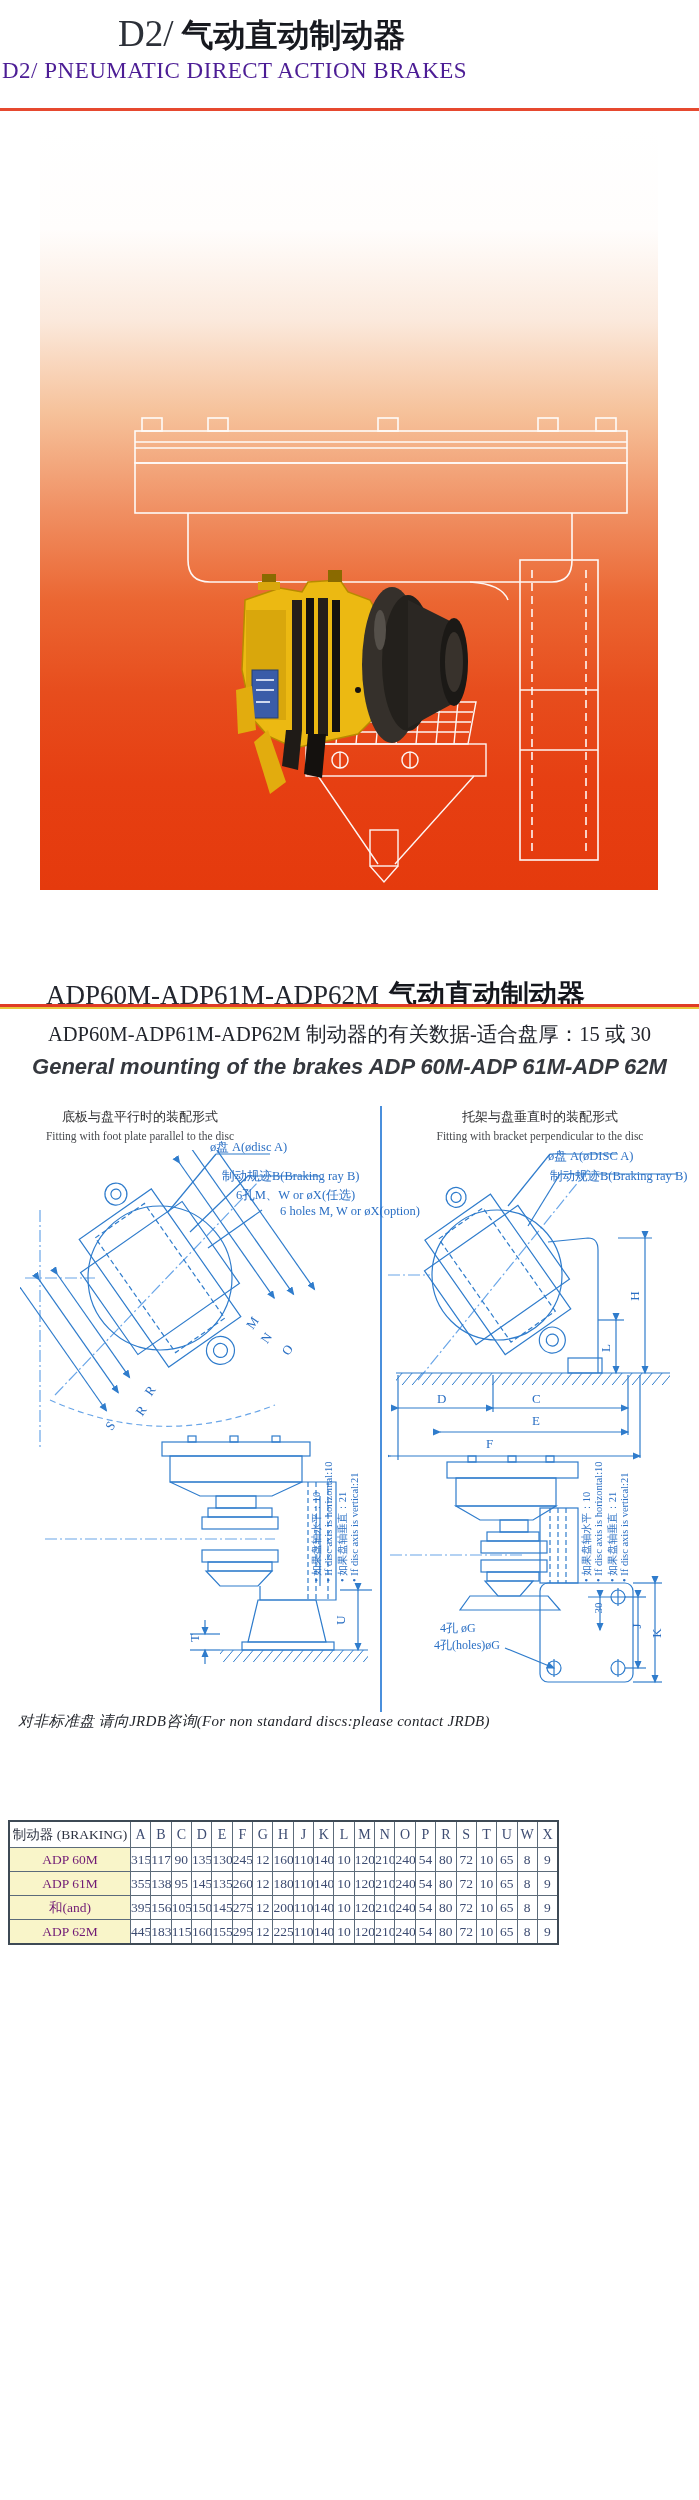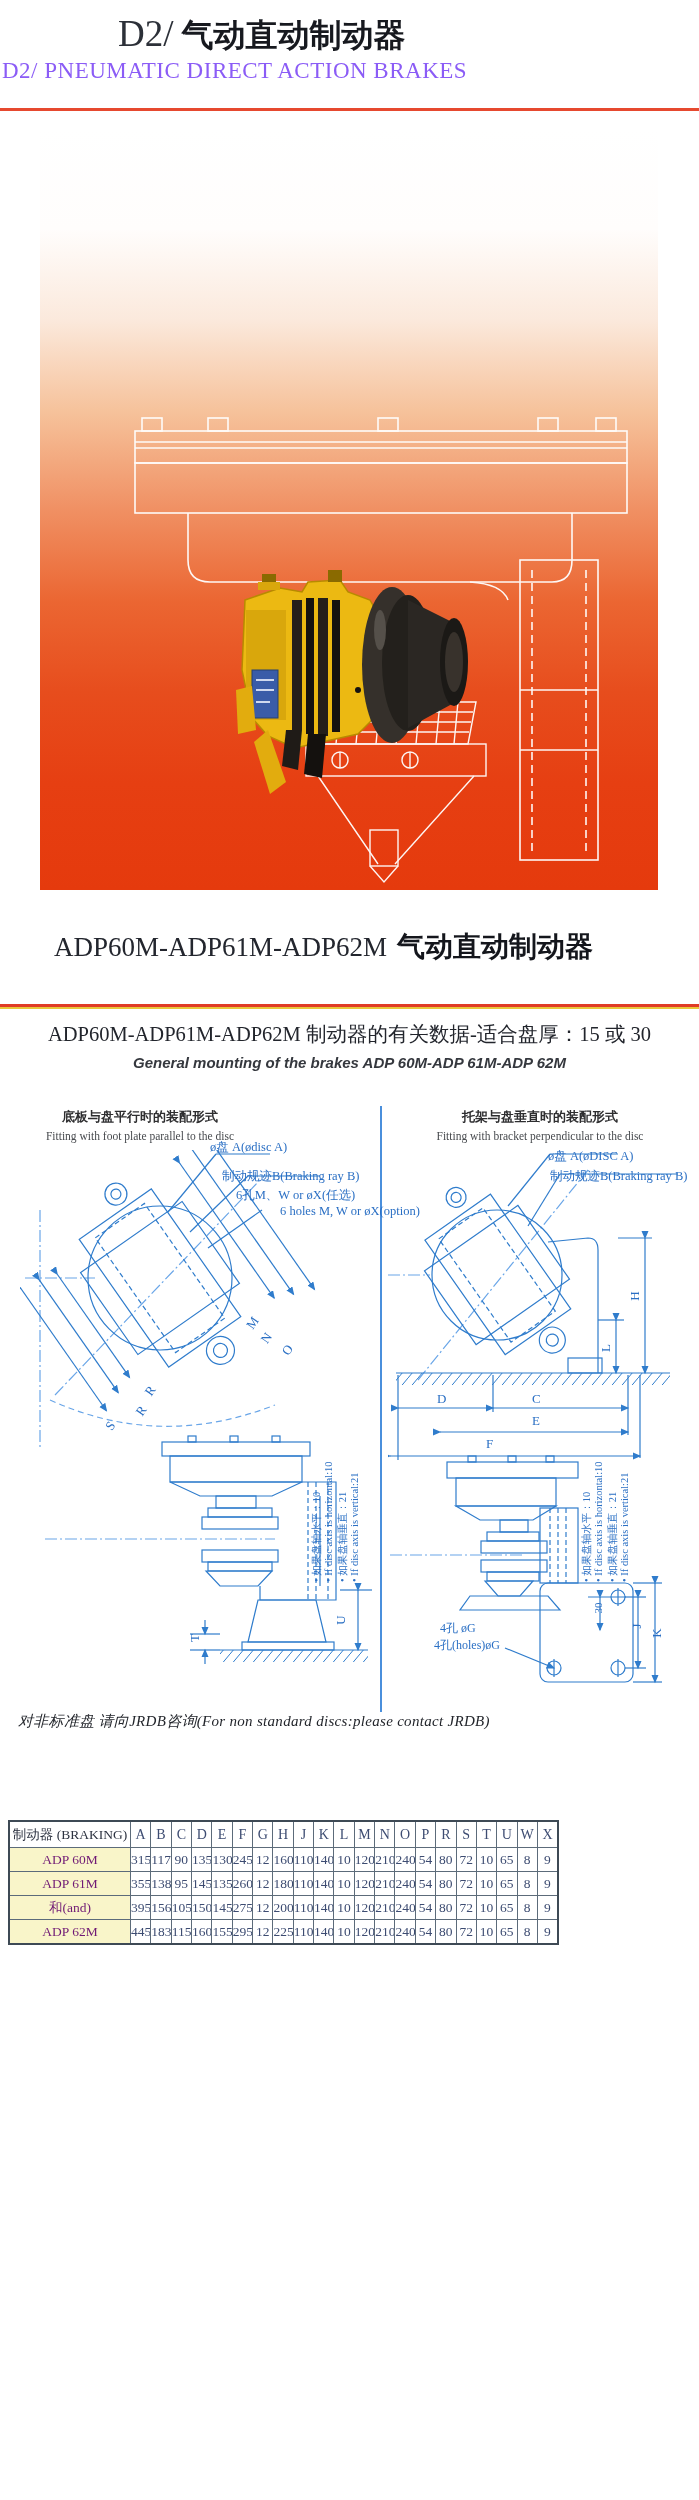--- a/index.html
+++ b/index.html
@@ -4,36 +4,36 @@
 <style>
   html,body{margin:0;padding:0;background:#ffffff;}
   .page{position:relative;width:699px;height:2500px;background:#ffffff;overflow:hidden;
         font-family:"Liberation Serif", serif;color:#23262c;}
   .abs{position:absolute;}
 
   
   .title-main{top:12px;left:118px;white-space:nowrap;}
   .title-main .code{font-size:37px;color:#2c3038;}
   .title-main .zh{font-size:32px;font-weight:700;color:#17191f;margin-left:8px;}
-  .title-sub{top:58px;left:2px;font-size:23px;letter-spacing:.5px;color:#8b5cf6;white-space:nowrap;}
+  .title-sub{top:58px;left:2px;font-size:23px;letter-spacing:.5px;color:#4c1d95;white-space:nowrap;}
   .rule1{top:108px;left:0;width:699px;height:3px;background:#e6492f;}
 
-  .h3{top:928px;left:46px;white-space:nowrap;margin-left:8px;}
+  .h3{top:976px;left:46px;white-space:nowrap;}
   .h3 .latin{font-size:27px;color:#23262e;}
   .h3 .zh{font-size:28px;font-weight:700;color:#14161c;margin-left:10px;}
   .h4{top:966px;left:26px;font-size:19px;color:#2b2f36;white-space:nowrap;letter-spacing:.2px;}
   .rule2r{top:1004px;left:0;width:699px;height:3px;background:#e03b26;}
   .rule2y{top:1007px;left:0;width:699px;height:2px;background:#e9c63b;}
 
   .dataline{top:1020px;left:0;width:699px;text-align:center;font-size:20.5px;color:#22252c;white-space:nowrap;}
   .gmline{left:0;width:699px;text-align:center;font-family:"Liberation Sans",sans-serif;
-          font-weight:700;font-style:italic;font-size:15px;color:#35383e;white-space:nowrap;}
+          font-weight:700;font-style:italic;font-size:22px;color:#35383e;white-space:nowrap;}
   .gm1{top:1054px;} .gm2{top:1080px;}
 
-  .diag-title-zh{font-size:13px;font-weight:700;color:#2e2e30;text-align:center;white-space:nowrap;}
+  .diag-title-zh{font-size:13px;font-weight:400;color:#2e2e30;text-align:center;white-space:nowrap;}
   .diag-title-en{font-size:11.5px;color:#474a4e;text-align:center;white-space:nowrap;}
   .lt-zh{top:1108px;left:30px;width:220px;}
   .lt-en{top:1130px;left:8px;width:264px;}
   .rt-zh{top:1108px;left:430px;width:220px;}
   .rt-en{top:1130px;left:398px;width:284px;}
 
   .divider{top:1106px;left:380px;width:2px;height:606px;background:#4a8fdc;}
 
   
   .blab{position:absolute;color:#2a6fc4;font-size:12.5px;white-space:nowrap;}

